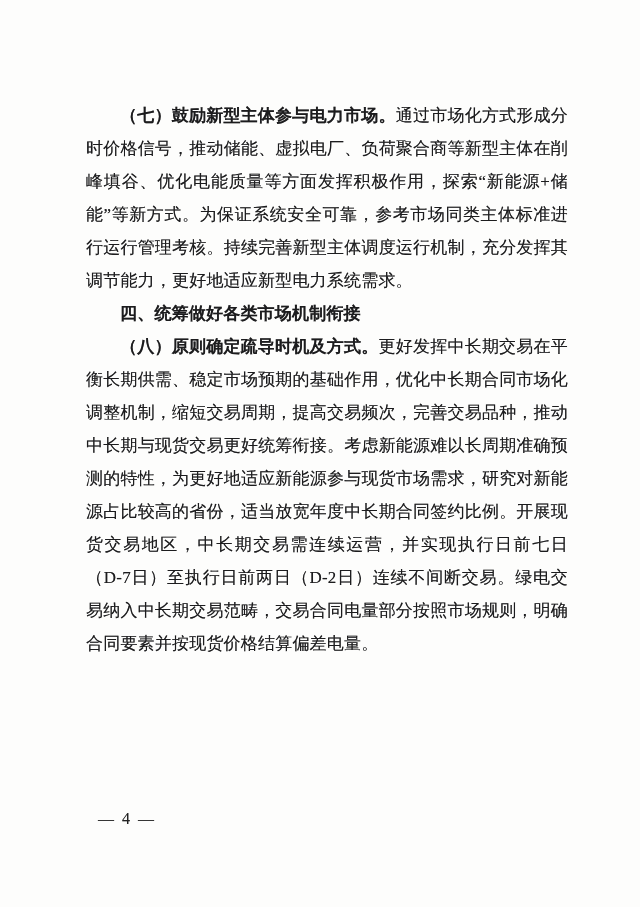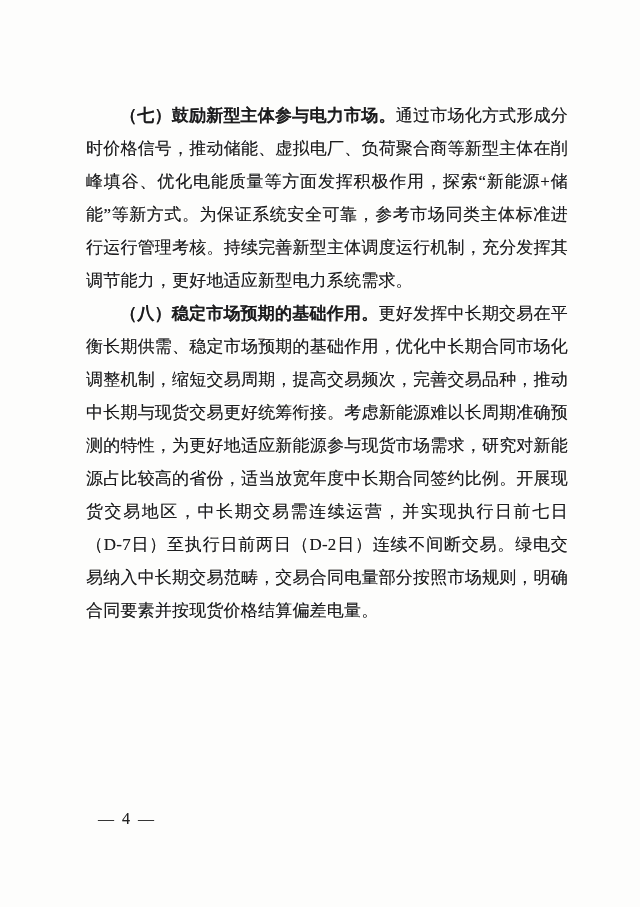--- a/index.html
+++ b/index.html
@@ -57,20 +57,21 @@
   }
 </style>
 </head>
 <body>
 
 <div class="page">
   <div class="content">
 
     <p class="para"><span class="lead">（七）鼓励新型主体参与电力市场。</span><span>通过市场化方式形成分时价格信号，推动储能、虚拟电厂、负荷聚合商等新型主体在削峰填谷、优化电能质量等方面发挥积极作用，探索“新能源+储能”等新方式。为保证系统安全可靠，参考市场同类主体标准进行运行管理考核。持续完善新型主体调度运行机制，充分发挥其调节能力，更好地适应新型电力系统需求。</span></p>
 
+    <h2 class="section-heading">四、统筹做好各类市场机制衔接</h2>
 
-    <p class="para"><span class="lead">（八）稳定市场预期的基础作用。</span><span>更好发挥中长期交易在平衡长期供需、稳定市场预期的基础作用，优化中长期合同市场化调整机制，缩短交易周期，提高交易频次，完善交易品种，推动中长期与现货交易更好统筹衔接。考虑新能源难以长周期准确预测的特性，为更好地适应新能源参与现货市场需求，研究对新能源占比较高的省份，适当放宽年度中长期合同签约比例。开展现货交易地区，中长期交易需连续运营，并实现执行日前七日（D-7日）至执行日前两日（D-2日）连续不间断交易。绿电交易纳入中长期交易范畴，交易合同电量部分按照市场规则，明确合同要素并按现货价格结算偏差电量。</span></p>
+    <p class="para"><span class="lead">（八）原则确定疏导时机及方式。</span><span>更好发挥中长期交易在平衡长期供需、稳定市场预期的基础作用，优化中长期合同市场化调整机制，缩短交易周期，提高交易频次，完善交易品种，推动中长期与现货交易更好统筹衔接。考虑新能源难以长周期准确预测的特性，为更好地适应新能源参与现货市场需求，研究对新能源占比较高的省份，适当放宽年度中长期合同签约比例。开展现货交易地区，中长期交易需连续运营，并实现执行日前七日（D-7日）至执行日前两日（D-2日）连续不间断交易。绿电交易纳入中长期交易范畴，交易合同电量部分按照市场规则，明确合同要素并按现货价格结算偏差电量。</span></p>
 
 
   </div>
 
   <div class="page-number">— 4 —</div>
 </div>
 
 </body></html>

